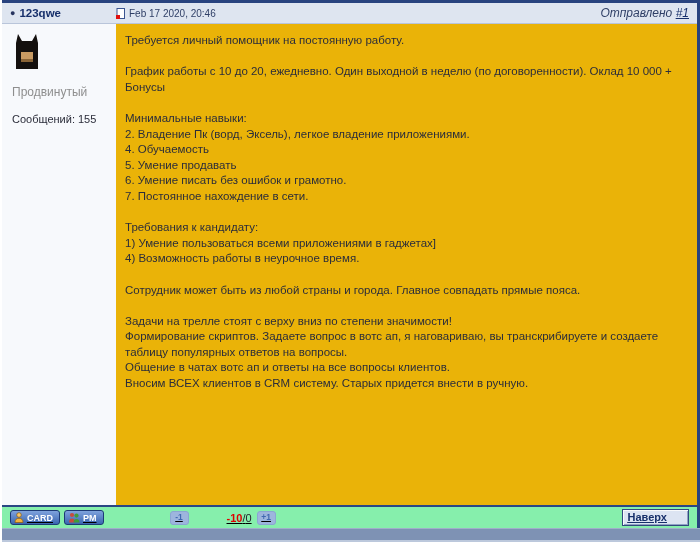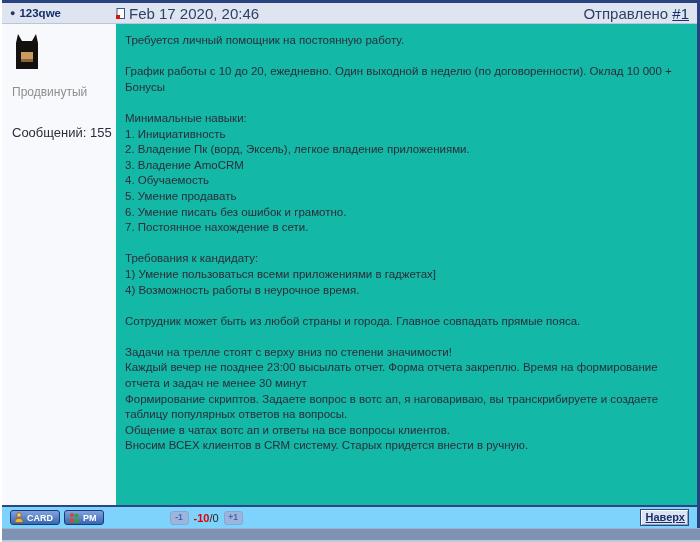--- a/index.html
+++ b/index.html
@@ -6,49 +6,49 @@
   body{width:700px;height:542px;overflow:hidden;font-family:"Liberation Sans","DejaVu Sans",sans-serif;}
   .page{margin-left:2px;width:698px;height:542px;box-sizing:border-box;
         border-top:3px solid #28437f;border-right:3px solid #28437f;
         display:flex;flex-direction:column;}
   
   .topbar{height:20px;flex:0 0 20px;background:#dee5f0;border-bottom:1px solid #b9c5da;
           display:flex;align-items:center;padding:0 8px;font-size:11px;color:#2f3f66;}
   .user-cell{display:flex;align-items:center;width:106px;}
   .status-dot{color:#27345f;font-size:9px;margin-right:4px;line-height:1;}
   .username{font-weight:bold;font-size:11.5px;color:#17306b;cursor:pointer;}
-  .date-cell{display:flex;align-items:center;gap:4px;font-size:15px;color:#2f3f66;}
-  .posted-cell{margin-left:auto;font-size:15px;color:#2f3f66;}
+  .date-cell{display:flex;align-items:center;gap:4px;font-size:10px;color:#2f3f66;}
+  .posted-cell{margin-left:auto;font-size:12px;color:#2f3f66;font-style:italic;}
   .postnum{color:#17306b;text-decoration:underline;cursor:pointer;}
   
   .main{flex:1 1 auto;display:flex;overflow:hidden;background:#ffffff;}
   .sidebar{flex:0 0 104px;width:104px;background:#f7f9fc;padding:5px 0 0 10px;}
   .avatar{width:30px;height:38px;margin-top:2px;}
   .rank{margin-top:16px;font-size:12px;color:#8e8e8e;}
-  .msgcount{margin-top:26px;font-size:13px;color:#2b2d3a;}
-  .content{flex:1 1 auto;background:#14b8a6;padding:9px 14px 0 9px;}
+  .msgcount{margin-top:14px;font-size:11px;color:#2b2d3a;}
+  .content{flex:1 1 auto;background:#eab308;padding:9px 14px 0 9px;}
   .post-body{font-size:11.5px;line-height:15.6px;color:#2b2d3a;max-width:576px;}
   .post-body div{min-height:15.6px;}
   
-  .footer{flex:0 0 21px;height:21px;background:#7dd3fc;border-top:2px solid #2a4684;
-          display:flex;align-items:center;padding:0 8px;}
+  .footer{flex:0 0 21px;height:21px;background:#86efac;border-top:2px solid #2a4684;
+          display:flex;align-items:center;padding:0 8px;text-decoration:underline;}
   .btn-blue{display:inline-flex;align-items:center;gap:3px;height:15px;
             background:linear-gradient(#7fa3dd,#3a66b0);border:1px solid #1c3a75;border-radius:3px;
             color:#ffffff;font-size:9px;font-weight:bold;font-family:inherit;
             padding:0 6px 0 3px;margin-right:4px;cursor:pointer;}
   .vote-area{display:flex;align-items:center;margin-left:62px;gap:5px;}
   .vote-btn{width:19px;height:14px;background:#9db5dd;border:1px solid #8ba5d2;border-radius:3px;
             color:#4068b0;font-size:8.5px;font-weight:bold;font-family:inherit;line-height:1;
             display:inline-flex;align-items:center;justify-content:center;cursor:pointer;}
-  .score{font-size:11px;color:#24242c;}
+  .score{font-size:11px;color:#24242c;margin-left:33px;}
   .score-neg{color:#e00000;font-weight:bold;}
   .top-link{margin-left:auto;background:#dce4f2;border:1px solid #33497e;
             box-shadow:inset 1px 1px 0 #f8fafc, inset -1px -1px 0 #8fa2c4;
             font-size:11px;font-weight:bold;color:#17306b;text-decoration:underline;
-            padding:1px 3px 2px 5px;cursor:pointer;}
+            padding:1px 21px 2px 5px;cursor:pointer;}
   
   .bottombar{flex:0 0 13px;height:13px;background:#7e92b4;border-top:1px solid #9fb0ca;
              box-shadow:inset 0 -2px 0 #bcc8dc;margin-right:-3px;}
 </style>
 </head>
 <body>
 
 <div class="page">
 
   <div class="topbar">
@@ -85,36 +85,33 @@
       <div class="rank">Продвинутый</div>
       <div class="msgcount">Сообщений: 155</div>
     </div>
     <div class="content">
       <div class="post-body">
           <div>Требуется личный помощник на постоянную работу.</div>
           <div>&nbsp;</div>
           <div>График работы с 10 до 20, ежедневно. Один выходной в неделю (по договоренности). Оклад 10 000 + Бонусы</div>
           <div>&nbsp;</div>
           <div>Минимальные навыки:</div>
-          <div>1. Инициативность</div>
           <div>2. Владение Пк (ворд, Эксель), легкое владение приложениями.</div>
-          <div>3. Владение AmoCRM</div>
           <div>4. Обучаемость</div>
           <div>5. Умение продавать</div>
           <div>6. Умение писать без ошибок и грамотно.</div>
           <div>7. Постоянное нахождение в сети.</div>
           <div>&nbsp;</div>
           <div>Требования к кандидату:</div>
           <div>1) Умение пользоваться всеми приложениями в гаджетах]</div>
           <div>4) Возможность работы в неурочное время.</div>
           <div>&nbsp;</div>
           <div>Сотрудник может быть из любой страны и города. Главное совпадать прямые пояса.</div>
           <div>&nbsp;</div>
           <div>Задачи на трелле стоят с верху вниз по степени значимости!</div>
-          <div>Каждый вечер не позднее 23:00 высылать отчет. Форма отчета закреплю. Время на формирование отчета и задач не менее 30 минут</div>
           <div>Формирование скриптов. Задаете вопрос в вотс ап, я наговариваю, вы транскрибируете и создаете таблицу популярных ответов на вопросы.</div>
           <div>Общение в чатах вотс ап и ответы на все вопросы клиентов.</div>
           <div>Вносим ВСЕХ клиентов в CRM систему. Старых придется внести в ручную.</div>
         </div>
 
     </div>
   </div>
 
   <div class="footer">
     <button class="btn-blue">

